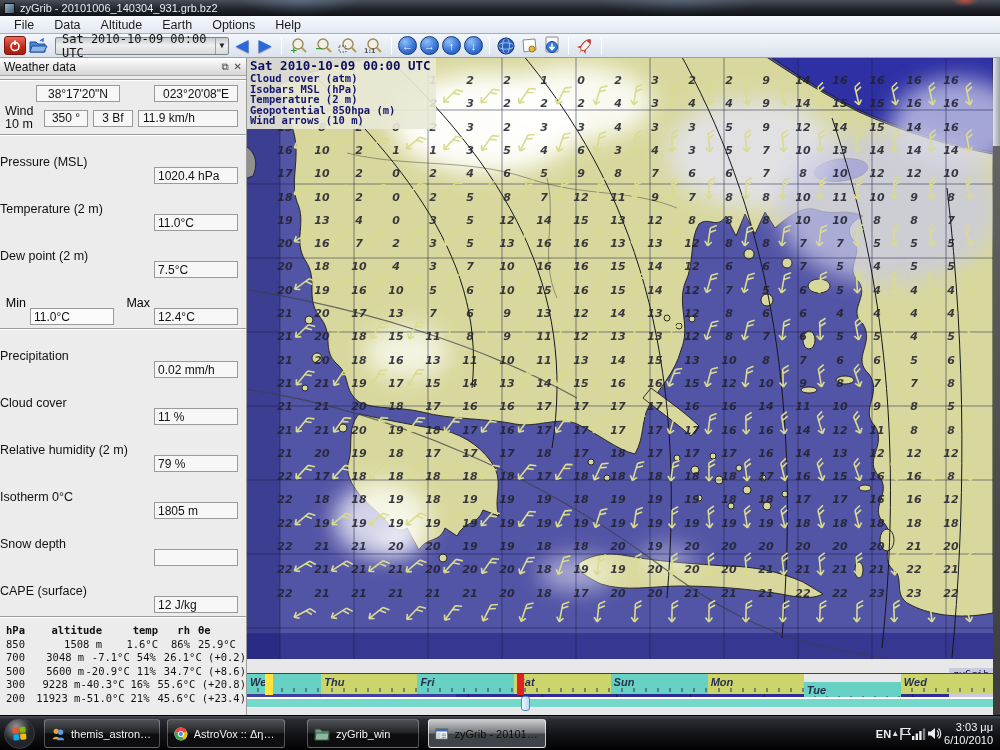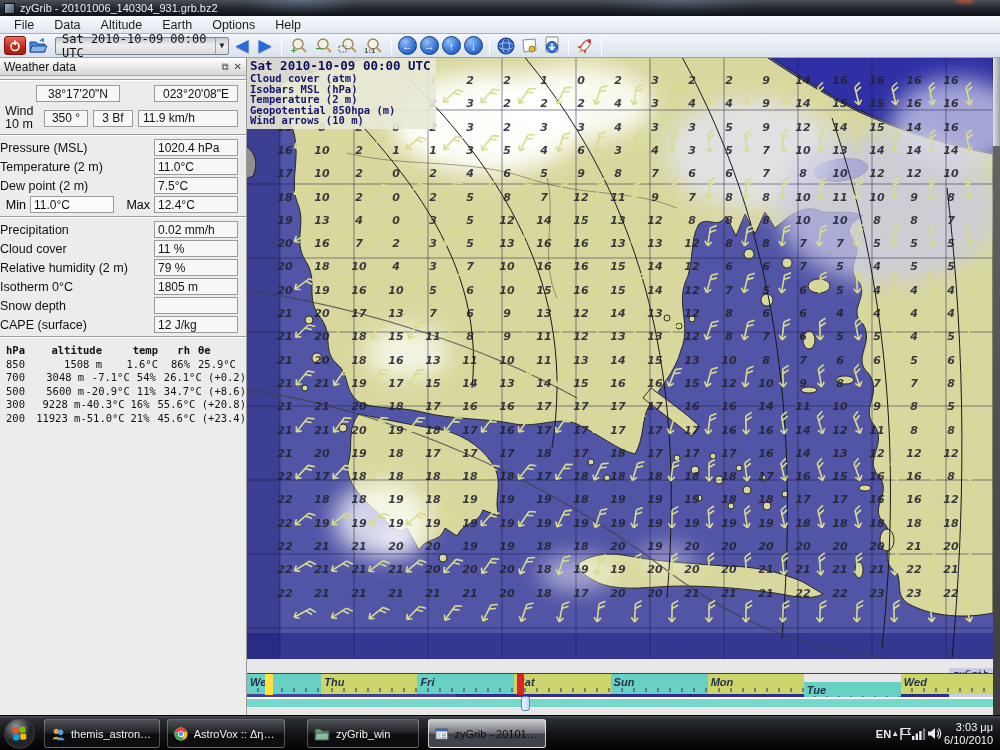--- a/index.html
+++ b/index.html
@@ -37,21 +37,21 @@
   .tsep{width:1px;height:18px;background:#aab2bd;border-right:1px solid #fff;margin:0 3px;}
   
   #panel{position:absolute;left:0;top:58px;width:247px;height:657px;background:#ececec;border-right:1px solid #9a9a9a;}
   #panel-header{height:18px;background:linear-gradient(180deg,#ffffff,#d4d4d4);border-bottom:1px solid #a8a8a8;
     display:flex;align-items:center;padding:0 4px;font-size:12px;color:#111;}
   #panel-header .hicons{margin-left:auto;display:flex;gap:5px;color:#444;font-size:10px;}
   .sep{border:0;border-top:1px solid #9c9c9c;border-bottom:1px solid #fff;margin:3px 0;}
   .prow{display:flex;align-items:center;margin:2px 8px 2px 0;}
   .plabel{flex:1;text-align:left;padding-right:4px;font-size:12.5px;color:#111;white-space:nowrap;}
   .pvalue{width:84px;height:17px;border:1px solid #9a9a9a;background:#f7f7f7;font-size:12px;
-    color:#111;padding:1px 3px;white-space:nowrap;overflow:hidden;}
+    color:#111;padding:1px 3px;white-space:nowrap;overflow:hidden;margin-top:28px;}
   .pbox{height:17px;border:1px solid #9a9a9a;background:#f7f7f7;font-size:12px;color:#111;
     display:flex;align-items:center;justify-content:center;white-space:nowrap;}
   #coords-row{display:flex;margin:4px 8px 2px 0;}
   #wind-row{display:flex;align-items:center;margin:3px 8px 3px 0;gap:5px;}
   #wind-label{width:34px;margin-left:5px;font-size:12.5px;color:#111;line-height:13px;}
   #mm-row{display:flex;align-items:center;margin:2px 8px 2px 0;}
   #ptable{margin:6px 0 0 6px;font-family:"DejaVu Sans Mono",monospace;font-size:10.5px;color:#111;line-height:13.5px;}
   .trow{display:flex;white-space:pre;}
   .tc1{width:34px;} .tc2{width:62px;text-align:right;} .tc3{width:56px;text-align:right;}
   .tc4{width:32px;text-align:right;} .tc5{flex:1;padding-left:8px;}

